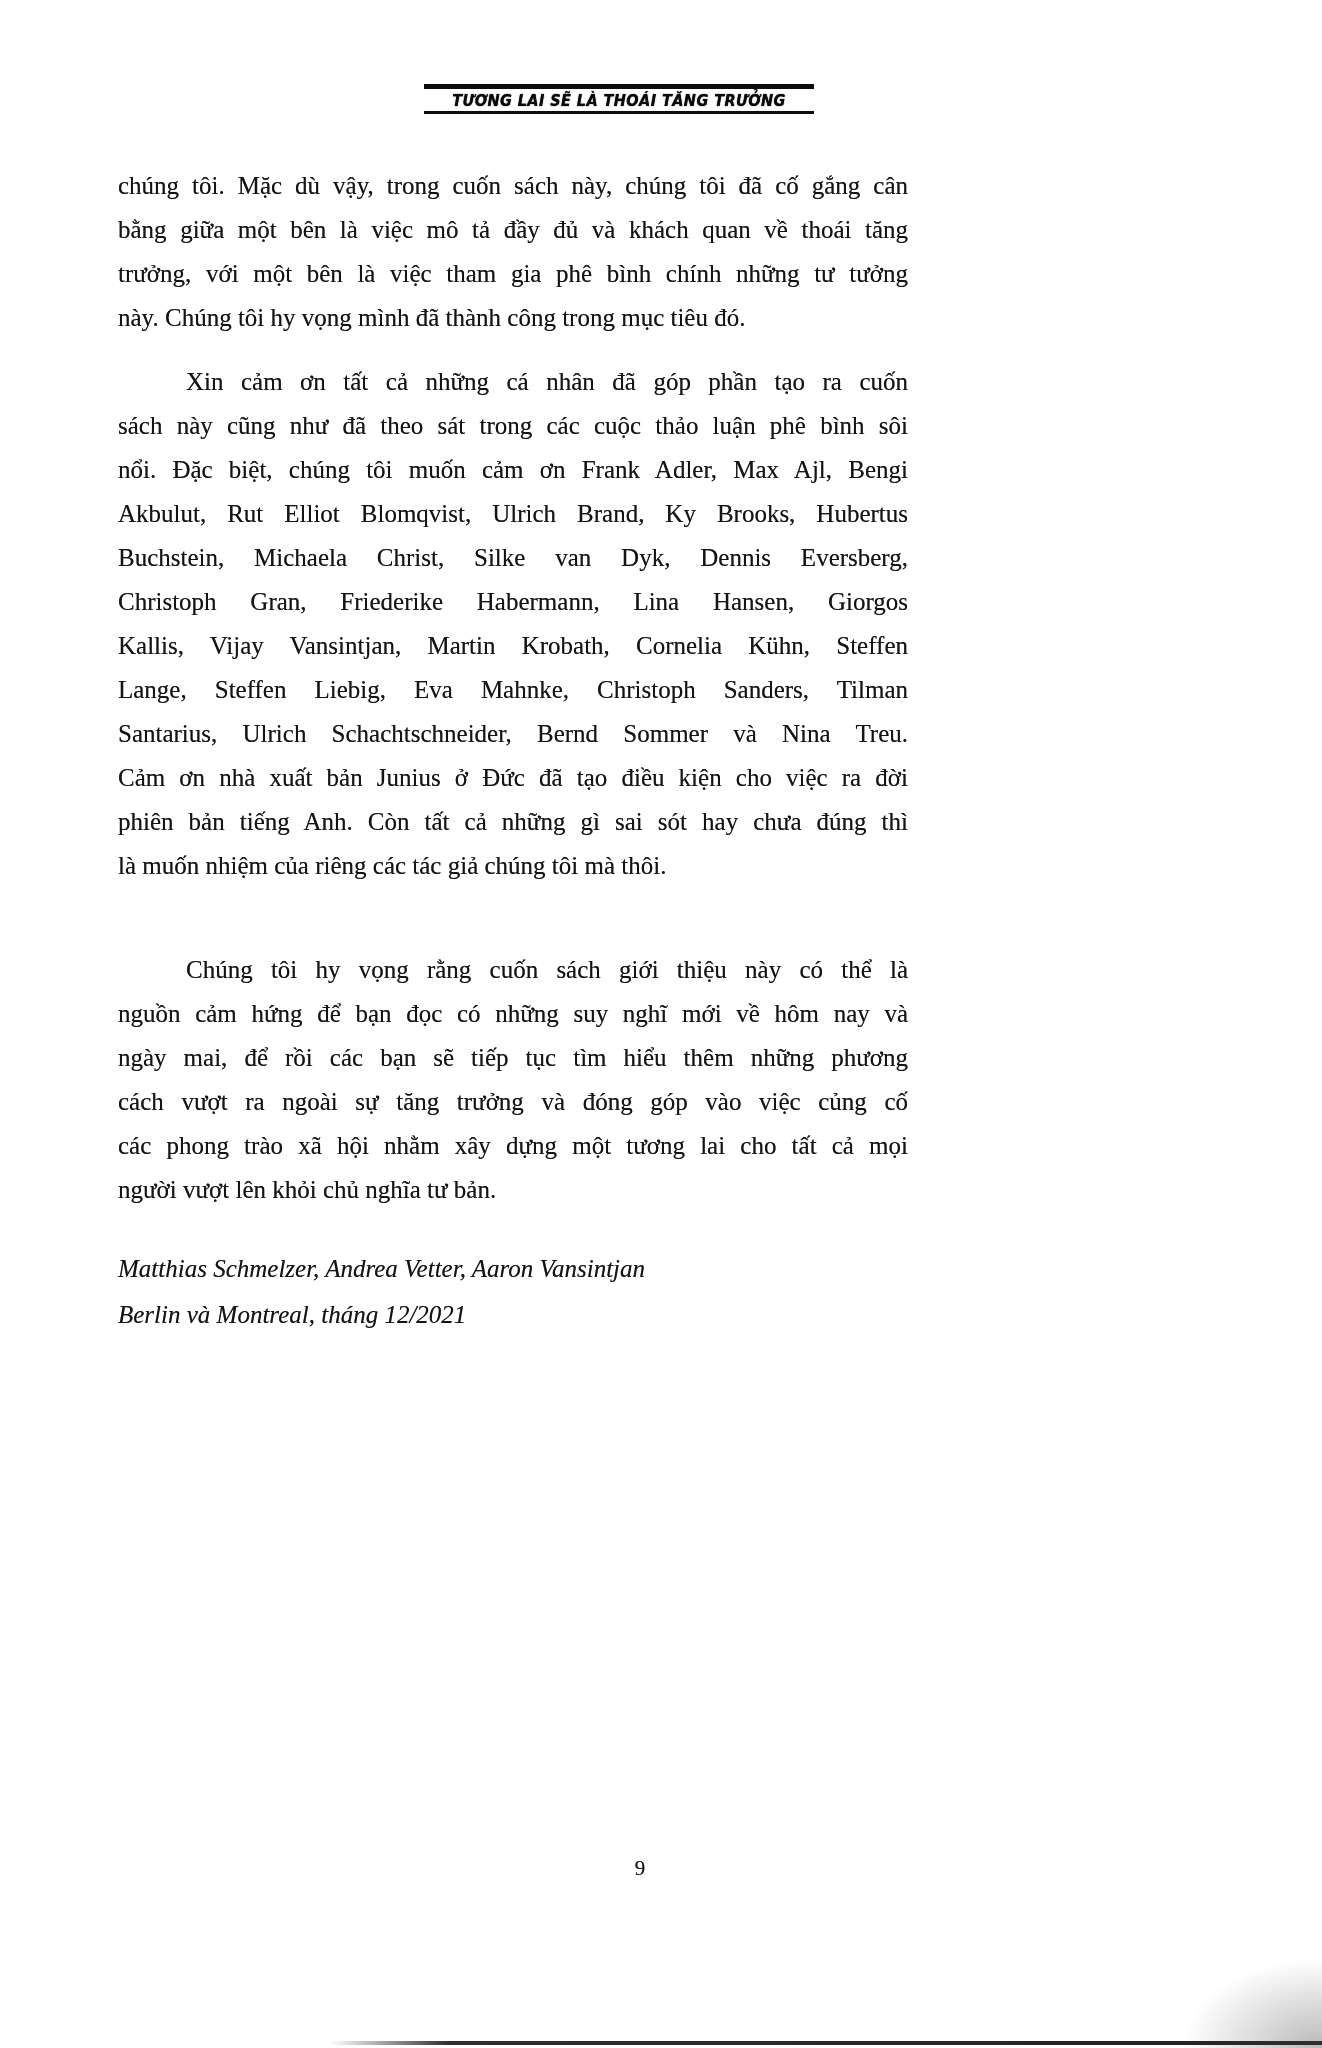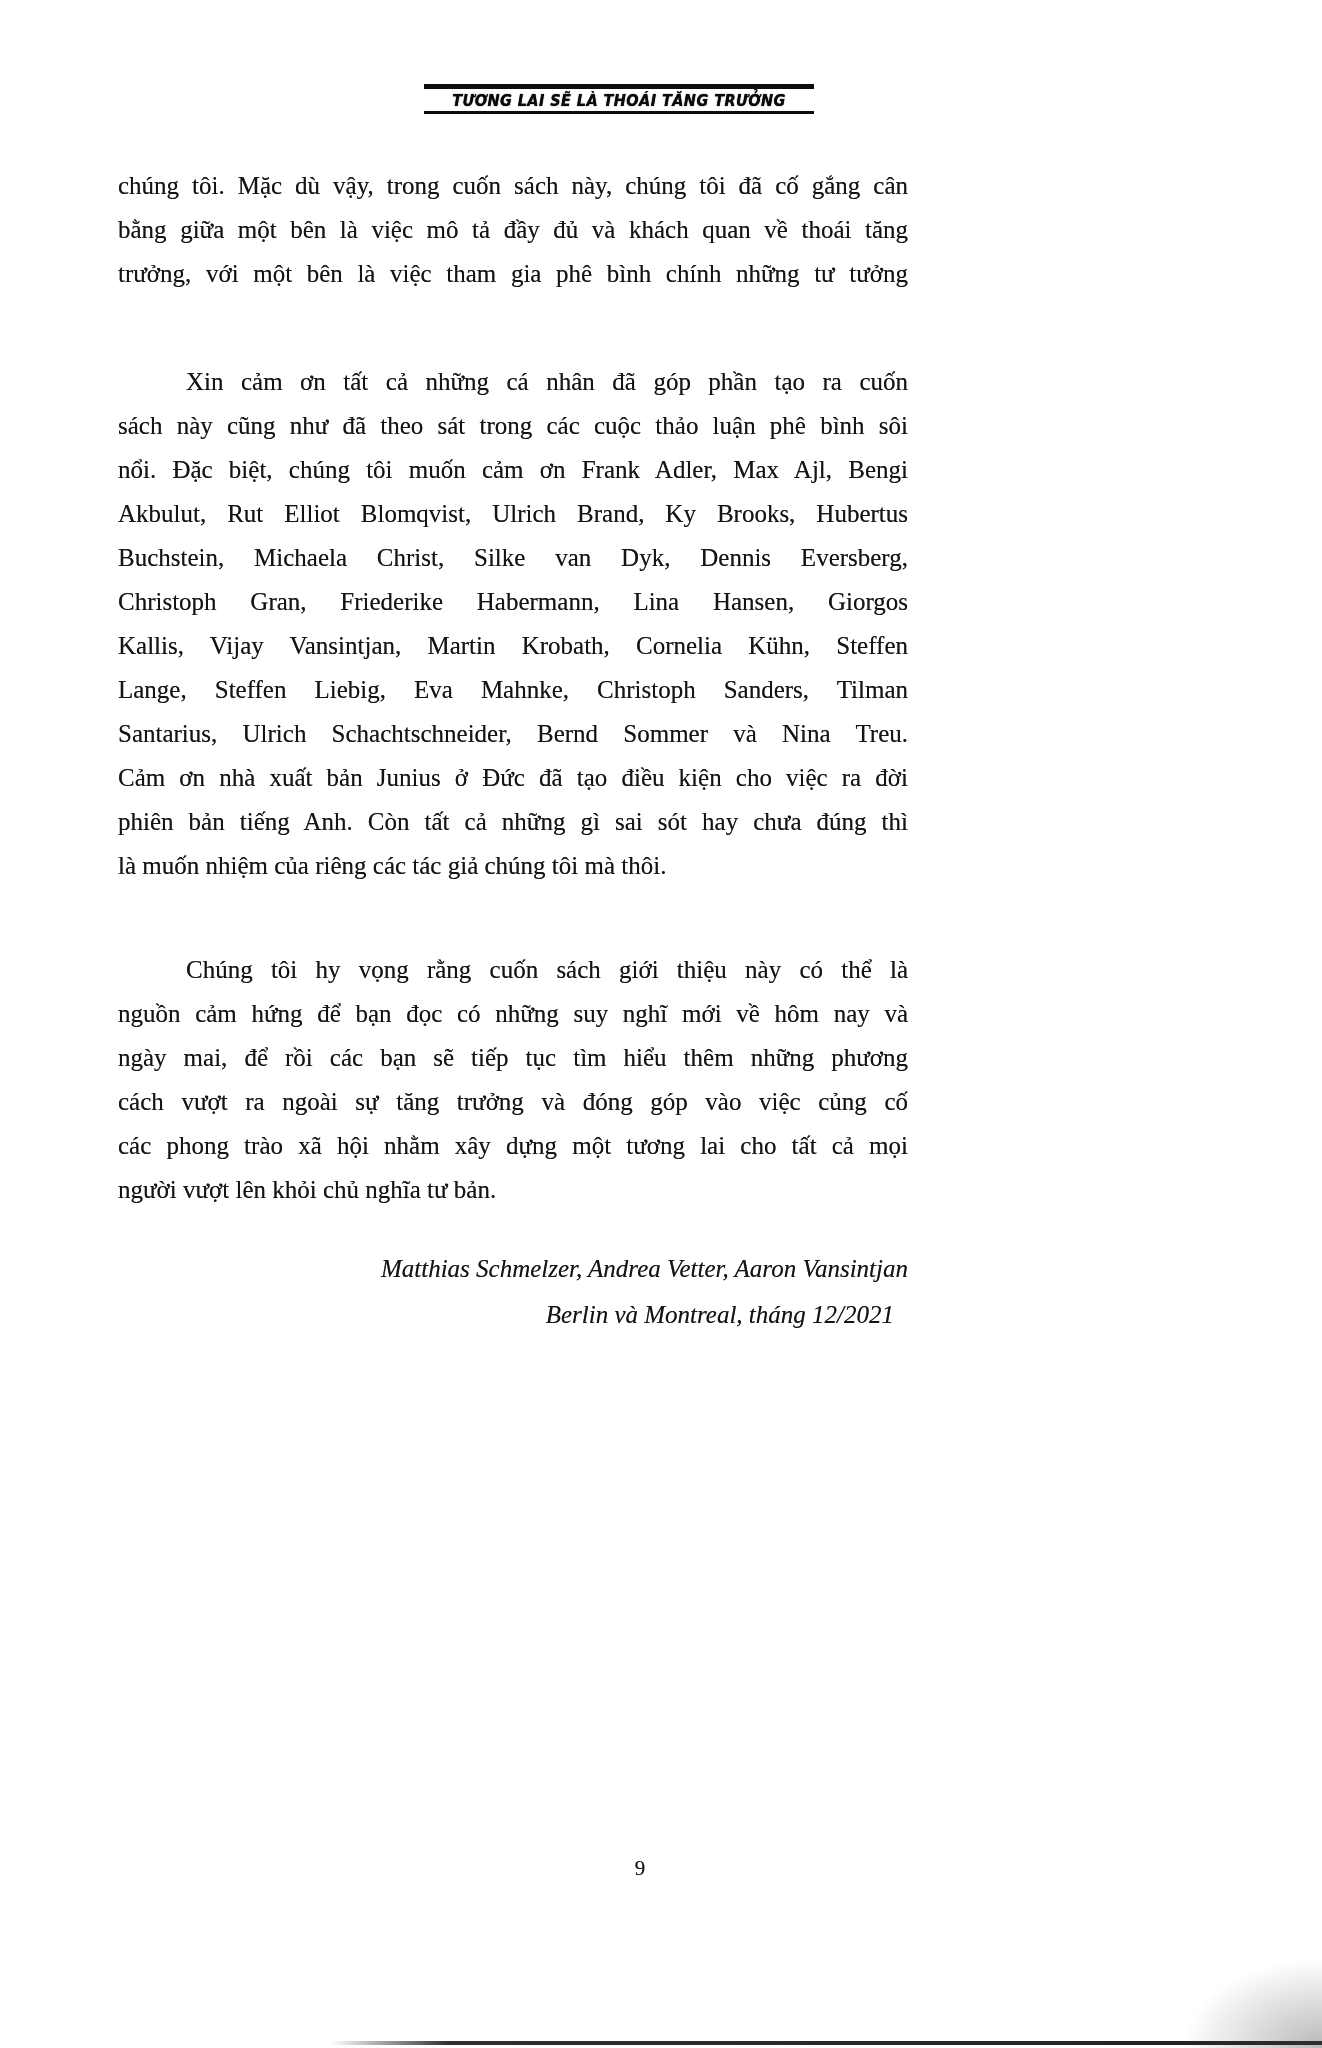--- a/index.html
+++ b/index.html
@@ -52,21 +52,21 @@
     text-align: justify;
     text-align-last: justify;
   }
   .line.last { text-align-last: left; }
   .line.indent { text-indent: 68px; }
 
   
   .signature {
     position: absolute;
     left: 118px; top: 1246px; width: 790px;
-    text-align: right;
+    text-align: left;
     font-style: italic;
     font-size: 25px;
     text-shadow: 0 0 0.6px rgba(0,0,0,0.5);
   }
   .sig-line { line-height: 46px; }
   .sig-place { padding-right: 14px; }
 
   
   .page-number {
     position: absolute;
@@ -98,20 +98,21 @@
   <header class="running-head">
     <div class="rule-top"></div>
     <div class="head-title">TƯƠNG LAI SẼ LÀ THOÁI TĂNG TRƯỞNG</div>
     <div class="rule-bottom"></div>
   </header>
 
   <p class="para" id="p1">
     <span class="line">chúng tôi. Mặc dù vậy, trong cuốn sách này, chúng tôi đã cố gắng cân</span>
     <span class="line">bằng giữa một bên là việc mô tả đầy đủ và khách quan về thoái tăng</span>
     <span class="line">trưởng, với một bên là việc tham gia phê bình chính những tư tưởng</span>
+    <span class="line last">này. Chúng tôi hy vọng mình đã thành công trong mục tiêu đó.</span>
   </p>
 
   <p class="para" id="p2">
     <span class="line indent">Xin cảm ơn tất cả những cá nhân đã góp phần tạo ra cuốn</span>
     <span class="line">sách này cũng như đã theo sát trong các cuộc thảo luận phê bình sôi</span>
     <span class="line">nổi. Đặc biệt, chúng tôi muốn cảm ơn Frank Adler, Max Ajl, Bengi</span>
     <span class="line">Akbulut, Rut Elliot Blomqvist, Ulrich Brand, Ky Brooks, Hubertus</span>
     <span class="line">Buchstein, Michaela Christ, Silke van Dyk, Dennis Eversberg,</span>
     <span class="line">Christoph Gran, Friederike Habermann, Lina Hansen, Giorgos</span>
     <span class="line">Kallis, Vijay Vansintjan, Martin Krobath, Cornelia Kühn, Steffen</span>

